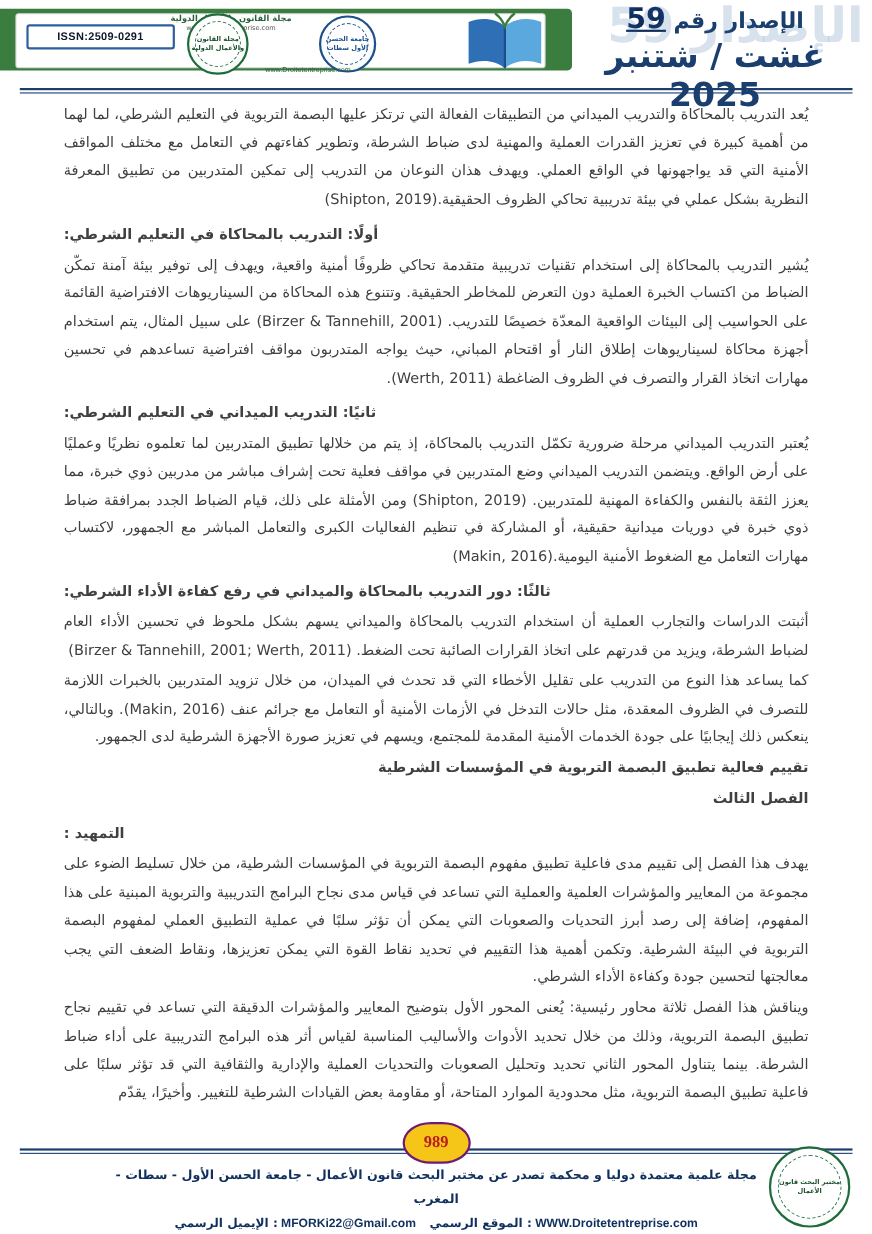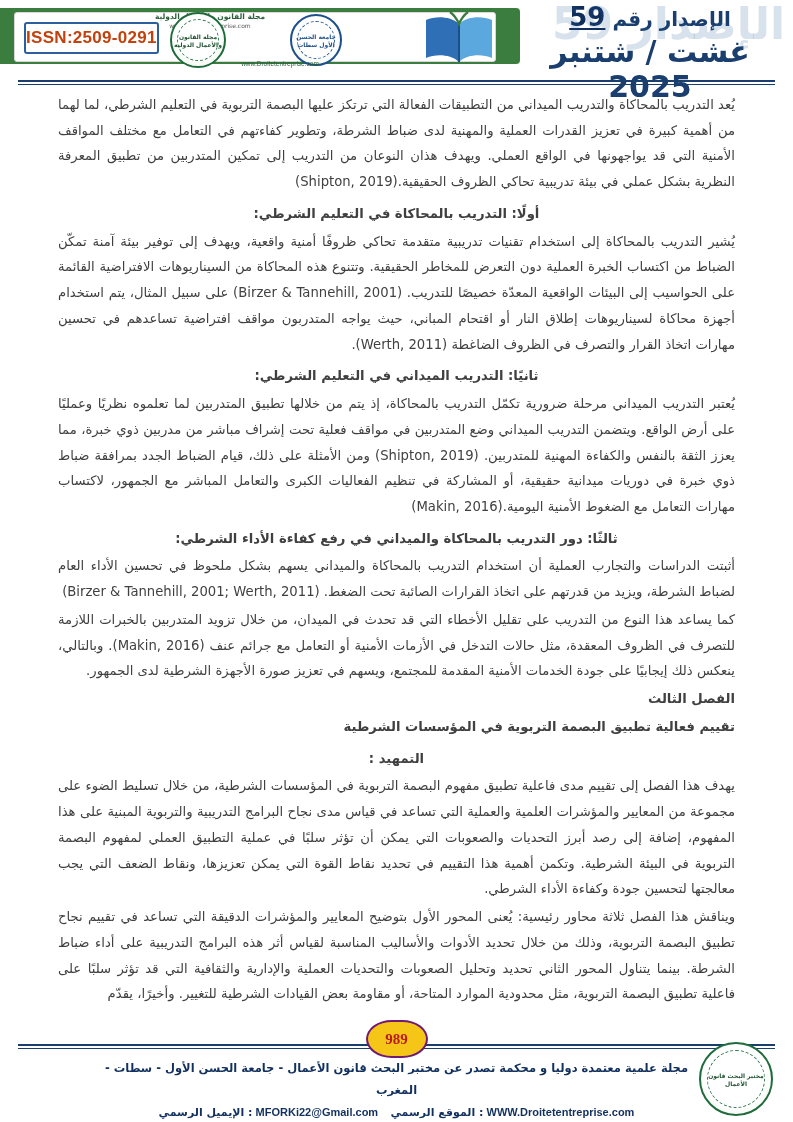--- a/index.html
+++ b/index.html
@@ -37,24 +37,24 @@
     background: #ffffff;
     border: 1px solid #d8d8d8;
     border-radius: 3px;
   }
   .issn-box {
     position: absolute;
     top: 22px; left: 24px;
     background: #ffffff;
     border: 2px solid #2c5f9e;
     border-radius: 3px;
-    padding: 4px 0;
-    font-size: 17px;
-    font-weight: bold;
-    color: #c2410c;
+    padding: 4px 26px;
+    font-size: 10px;
+    font-weight: bold;
+    color: #0f172a;
     font-family: "Liberation Sans", sans-serif;
     letter-spacing: 0.3px;
   }
   .logo-seal {
     position: absolute;
     width: 56px; height: 56px;
     border-radius: 50%;
     border: 2px solid #1f6b3b;
     background: radial-gradient(circle at 50% 45%, #ffffff 55%, #e8f1e6 100%);
     box-sizing: border-box;
@@ -174,21 +174,21 @@
   }
   .content p {
     margin: 0 0 2px 0;
     text-align: justify;
     text-justify: inter-word;
   }
   .content p.heading {
     font-weight: bold;
     margin-top: 6px;
     margin-bottom: 2px;
-    text-align: center;
+    text-align: left;
   }
   .content p.chapter {
     font-weight: bold;
     text-align: right;
     margin-top: 2px;
   }
 
   
   .footer {
     position: absolute;
@@ -312,22 +312,22 @@
 
   <div class="content" id="body-content">
       <p>يُعد التدريب بالمحاكاة والتدريب الميداني من التطبيقات الفعالة التي ترتكز عليها البصمة التربوية في التعليم الشرطي، لما لهما من أهمية كبيرة في تعزيز القدرات العملية والمهنية لدى ضباط الشرطة، وتطوير كفاءتهم في التعامل مع مختلف المواقف الأمنية التي قد يواجهونها في الواقع العملي. ويهدف هذان النوعان من التدريب إلى تمكين المتدربين من تطبيق المعرفة النظرية بشكل عملي في بيئة تدريبية تحاكي الظروف الحقيقية.(Shipton, 2019)</p>
       <p class="heading">أولًا: التدريب بالمحاكاة في التعليم الشرطي:</p>
       <p>يُشير التدريب بالمحاكاة إلى استخدام تقنيات تدريبية متقدمة تحاكي ظروفًا أمنية واقعية، ويهدف إلى توفير بيئة آمنة تمكّن الضباط من اكتساب الخبرة العملية دون التعرض للمخاطر الحقيقية. وتتنوع هذه المحاكاة من السيناريوهات الافتراضية القائمة على الحواسيب إلى البيئات الواقعية المعدّة خصيصًا للتدريب. (Birzer &amp; Tannehill, 2001) على سبيل المثال، يتم استخدام أجهزة محاكاة لسيناريوهات إطلاق النار أو اقتحام المباني، حيث يواجه المتدربون مواقف افتراضية تساعدهم في تحسين مهارات اتخاذ القرار والتصرف في الظروف الضاغطة (Werth, 2011).</p>
       <p class="heading">ثانيًا: التدريب الميداني في التعليم الشرطي:</p>
       <p>يُعتبر التدريب الميداني مرحلة ضرورية تكمّل التدريب بالمحاكاة، إذ يتم من خلالها تطبيق المتدربين لما تعلموه نظريًا وعمليًا على أرض الواقع. ويتضمن التدريب الميداني وضع المتدربين في مواقف فعلية تحت إشراف مباشر من مدربين ذوي خبرة، مما يعزز الثقة بالنفس والكفاءة المهنية للمتدربين. (Shipton, 2019) ومن الأمثلة على ذلك، قيام الضباط الجدد بمرافقة ضباط ذوي خبرة في دوريات ميدانية حقيقية، أو المشاركة في تنظيم الفعاليات الكبرى والتعامل المباشر مع الجمهور، لاكتساب مهارات التعامل مع الضغوط الأمنية اليومية.(Makin, 2016)</p>
       <p class="heading">ثالثًا: دور التدريب بالمحاكاة والميداني في رفع كفاءة الأداء الشرطي:</p>
       <p>أثبتت الدراسات والتجارب العملية أن استخدام التدريب بالمحاكاة والميداني يسهم بشكل ملحوظ في تحسين الأداء العام لضباط الشرطة، ويزيد من قدرتهم على اتخاذ القرارات الصائبة تحت الضغط. (Birzer &amp; Tannehill, 2001; Werth, 2011)</p>
       <p>كما يساعد هذا النوع من التدريب على تقليل الأخطاء التي قد تحدث في الميدان، من خلال تزويد المتدربين بالخبرات اللازمة للتصرف في الظروف المعقدة، مثل حالات التدخل في الأزمات الأمنية أو التعامل مع جرائم عنف (Makin, 2016). وبالتالي، ينعكس ذلك إيجابيًا على جودة الخدمات الأمنية المقدمة للمجتمع، ويسهم في تعزيز صورة الأجهزة الشرطية لدى الجمهور.</p>
+      <p class="chapter">تقييم فعالية تطبيق البصمة التربوية في المؤسسات الشرطية</p>
       <p class="chapter">الفصل الثالث</p>
-      <p class="chapter">تقييم فعالية تطبيق البصمة التربوية في المؤسسات الشرطية</p>
       <p class="heading">التمهيد :</p>
       <p>يهدف هذا الفصل إلى تقييم مدى فاعلية تطبيق مفهوم البصمة التربوية في المؤسسات الشرطية، من خلال تسليط الضوء على مجموعة من المعايير والمؤشرات العلمية والعملية التي تساعد في قياس مدى نجاح البرامج التدريبية والتربوية المبنية على هذا المفهوم، إضافة إلى رصد أبرز التحديات والصعوبات التي يمكن أن تؤثر سلبًا في عملية التطبيق العملي لمفهوم البصمة التربوية في البيئة الشرطية. وتكمن أهمية هذا التقييم في تحديد نقاط القوة التي يمكن تعزيزها، ونقاط الضعف التي يجب معالجتها لتحسين جودة وكفاءة الأداء الشرطي.</p>
       <p>ويناقش هذا الفصل ثلاثة محاور رئيسية: يُعنى المحور الأول بتوضيح المعايير والمؤشرات الدقيقة التي تساعد في تقييم نجاح تطبيق البصمة التربوية، وذلك من خلال تحديد الأدوات والأساليب المناسبة لقياس أثر هذه البرامج التدريبية على أداء ضباط الشرطة. بينما يتناول المحور الثاني تحديد وتحليل الصعوبات والتحديات العملية والإدارية والثقافية التي قد تؤثر سلبًا على فاعلية تطبيق البصمة التربوية، مثل محدودية الموارد المتاحة، أو مقاومة بعض القيادات الشرطية للتغيير. وأخيرًا، يقدّم</p>
     </div>
 
   <div class="footer">
     <div class="footer-rule"></div>
     <div class="footer-rule2"></div>
     <div class="page-badge">989</div>
 

